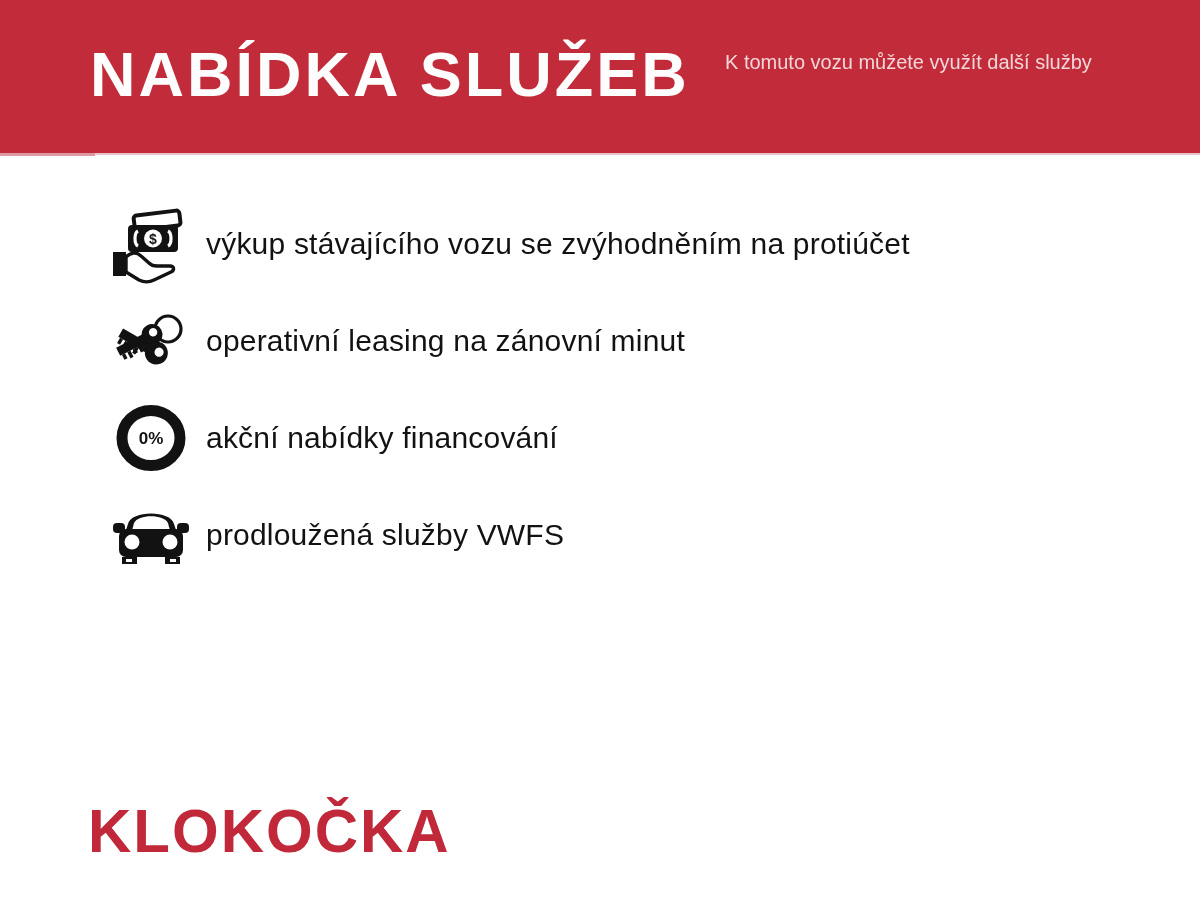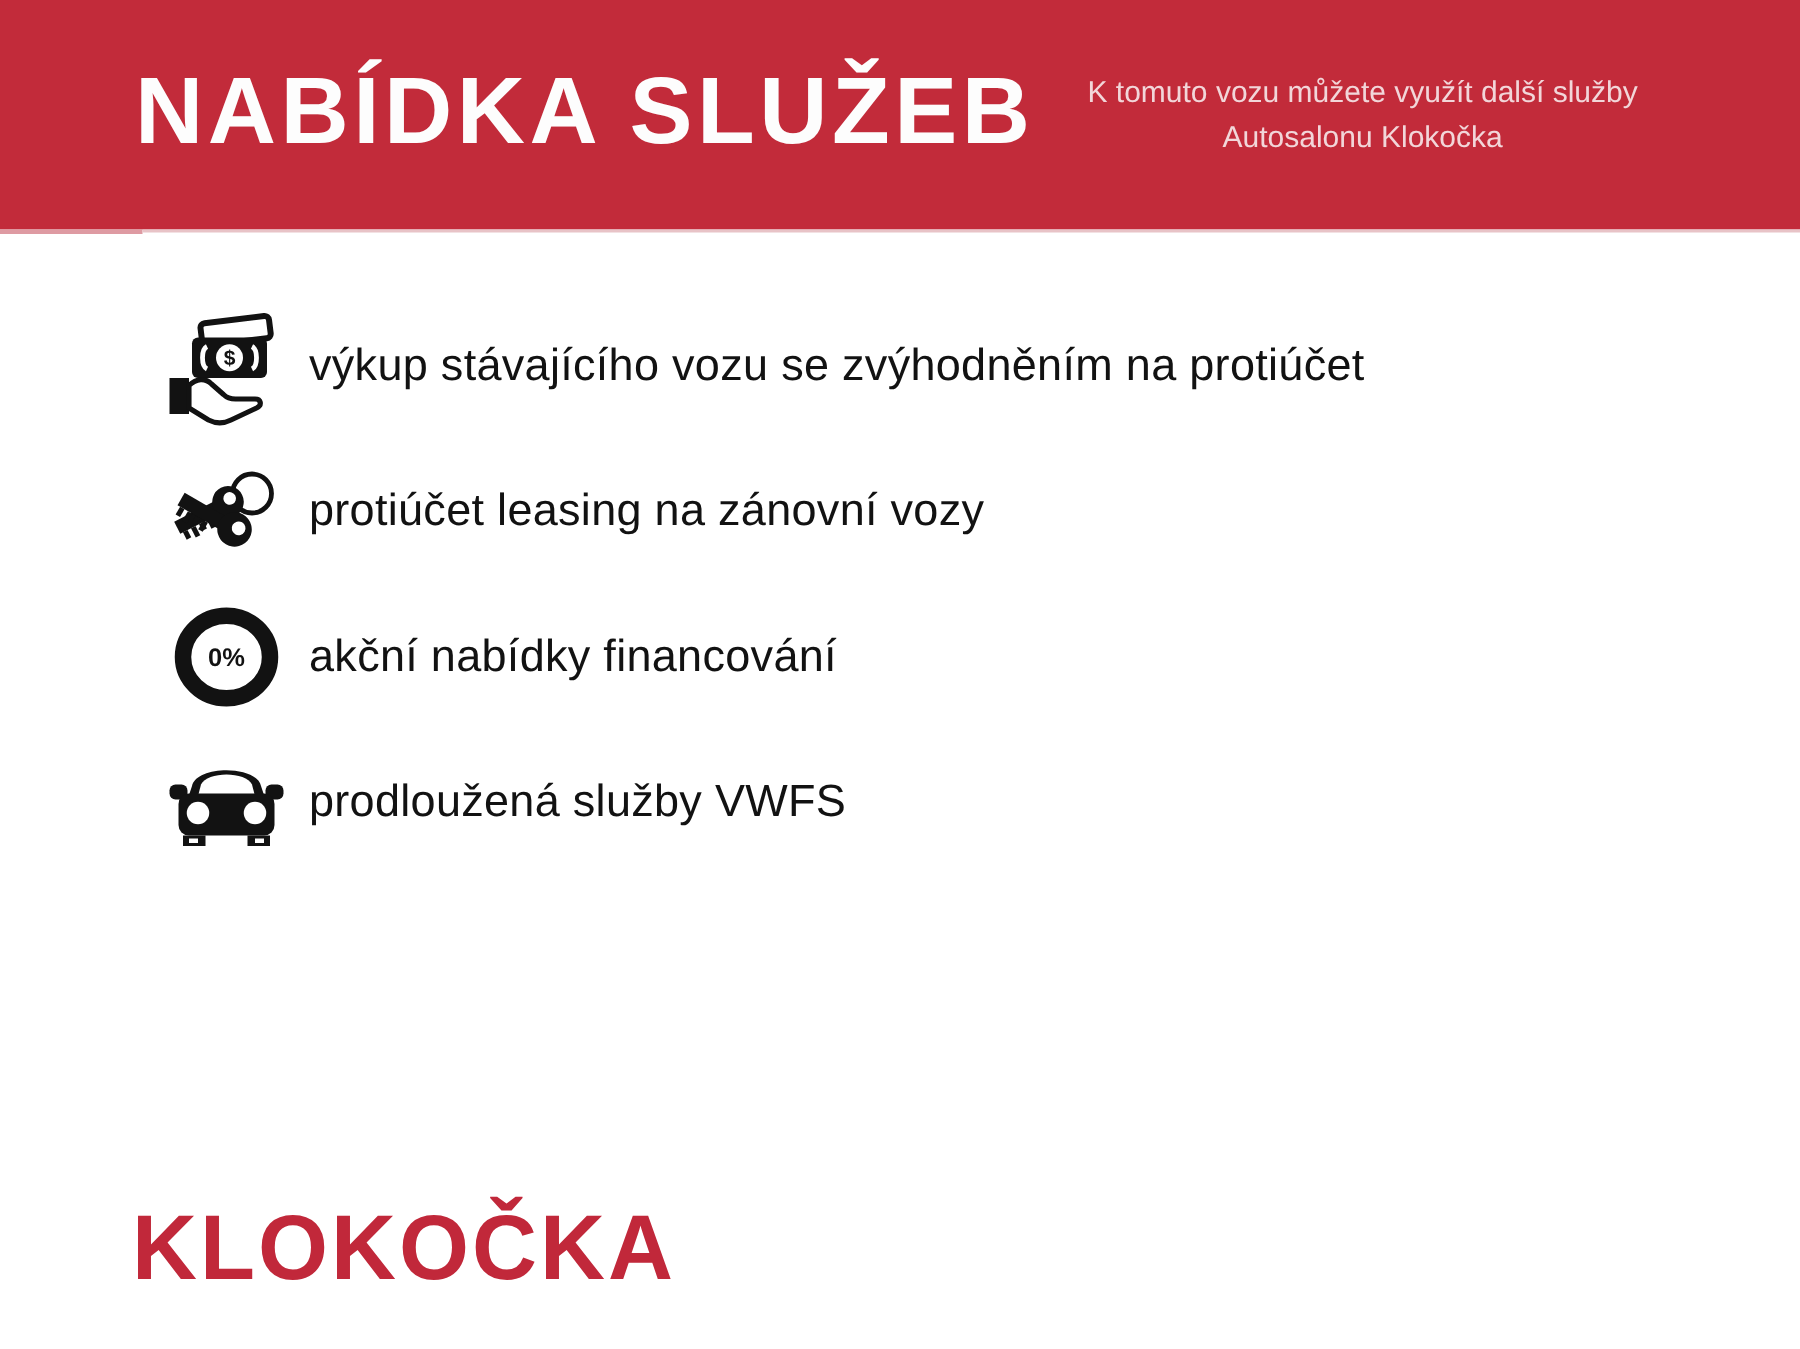--- a/index.html
+++ b/index.html
@@ -7,21 +7,21 @@
     font-family:"Liberation Sans", sans-serif; overflow:hidden; }
 
   .page { position:relative; width:1200px; height:899px; background:#ffffff; }
 
   
   .header { position:relative; width:100%; height:153px; background:#c22b3a;
     display:flex; align-items:center; }
   .header-title { position:absolute; left:90px; top:50%; transform:translateY(-54%);
     font-size:63px; font-weight:bold; letter-spacing:3px; color:#fdfdfd; white-space:nowrap; }
   .header-sub { position:absolute; left:725px; top:47px; font-size:20px; line-height:30px;
-    color:#f2d6d9; font-weight:normal;text-align:center; }
+    color:#f2d6d9; font-weight:normal; }
   .header-edge-strong { position:absolute; left:0; bottom:-3px; width:95px; height:3px; background:#de9aa2; }
   .header-edge-soft { position:absolute; left:95px; right:0; bottom:-2px; height:2px; background:#e8c3c7; }
 
   
   .services { position:absolute; left:108px; top:195px; display:flex; flex-direction:column; }
   .service-row { display:flex; align-items:center; height:97px; }
   .icon-box { width:86px; height:86px; flex:0 0 86px; display:flex;
     align-items:center; justify-content:center; }
   .service-label { margin-left:12px; font-size:30px; font-weight:normal;
     color:#121212; white-space:nowrap; letter-spacing:0.2px; }
@@ -32,21 +32,20 @@
 </style>
 </head>
 <body>
 
 <div class="page">
 
   <div class="header">
     <div class="header-title">NABÍDKA SLUŽEB</div>
     <div class="header-sub">
       <div>K tomuto vozu můžete využít další služby</div>
-      <div>Autosalonu Klokočka</div>
     </div>
     <div class="header-edge-strong"></div>
     <div class="header-edge-soft"></div>
   </div>
 
   <div class="services">
 
     <div class="service-row">
       <span class="icon-box">
         <svg width="80" height="80" viewBox="0 0 80 80">
@@ -81,21 +80,21 @@
             <rect x="6" y="46" width="34" height="9.5" fill="#121212"></rect>
             <rect x="8" y="55.5" width="3.4" height="6" fill="#121212"></rect>
             <rect x="14" y="55.5" width="3.4" height="7.5" fill="#121212"></rect>
             <rect x="20" y="55.5" width="3.4" height="5.5" fill="#121212"></rect>
             <rect x="26" y="55.5" width="3.4" height="7" fill="#121212"></rect>
             <circle cx="47" cy="50.5" r="11.5" fill="#121212"></circle>
             <circle cx="49" cy="48.5" r="4.6" fill="#ffffff"></circle>
           </g>
         </svg>
       </span>
-      <span class="service-label">protiúčet leasing na zánovní vozy</span>
+      <span class="service-label">operativní leasing na zánovní minut</span>
     </div>
 
     <div class="service-row">
       <span class="icon-box">
         <svg width="78" height="78" viewBox="0 0 78 78">
           <ellipse cx="39" cy="39" rx="29" ry="27.5" fill="none" stroke="#121212" stroke-width="11"></ellipse>
           <text x="39" y="45" text-anchor="middle" font-size="17" font-weight="bold" fill="#121212">0%</text>
         </svg>
       </span>
       <span class="service-label">akční nabídky financování</span>

